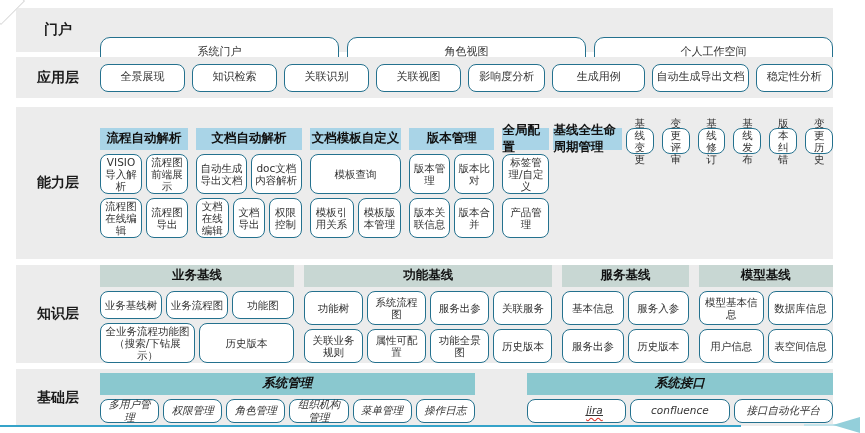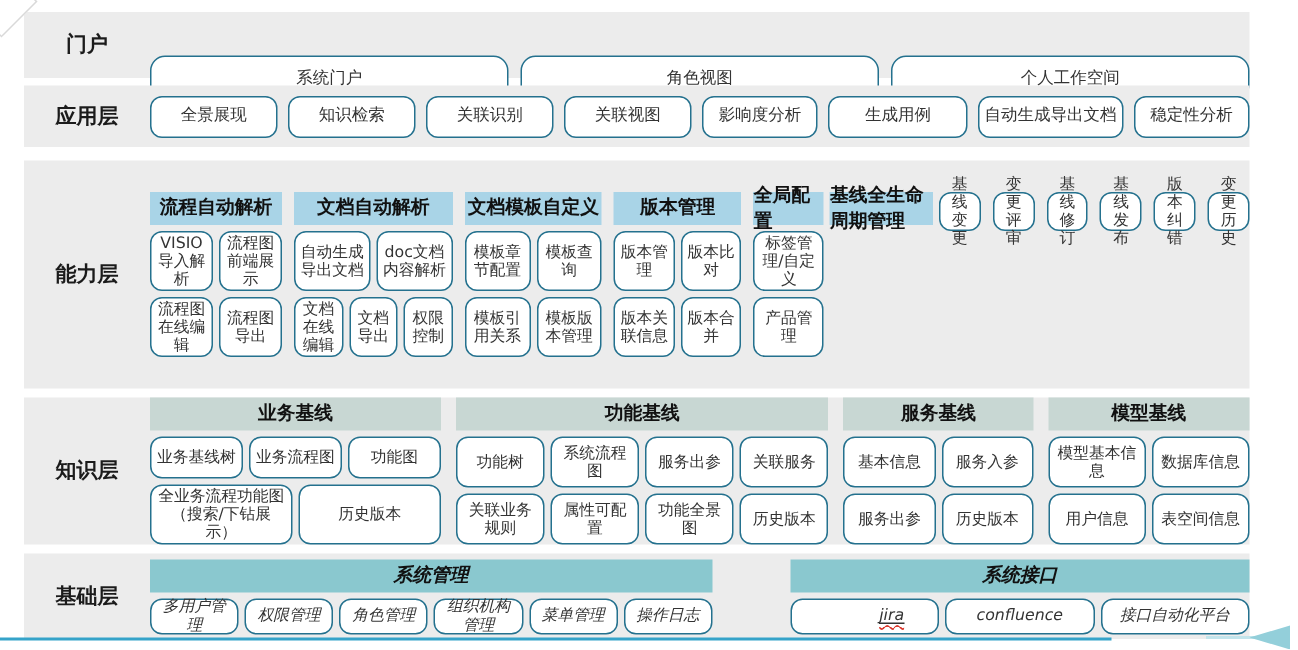--- a/index.html
+++ b/index.html
@@ -111,21 +111,20 @@
           <div class="grp-row cap-row2">
             <div class="btn f130">文档在线编辑</div>
             <div class="btn">文档导出</div>
             <div class="btn">权限控制</div>
           </div>
         </div>
 
         <div class="group cg2">
           <div class="group-header hdr-blue">文档模板自定义</div>
           <div class="grp-row cap-row1">
-            <div class="btn">模板章节配置</div>
             <div class="btn">模板查询</div>
           </div>
           <div class="grp-row cap-row2">
             <div class="btn">模板引用关系</div>
             <div class="btn">模板版本管理</div>
           </div>
         </div>
 
         <div class="group cg3">
           <div class="group-header hdr-blue">版本管理</div>

